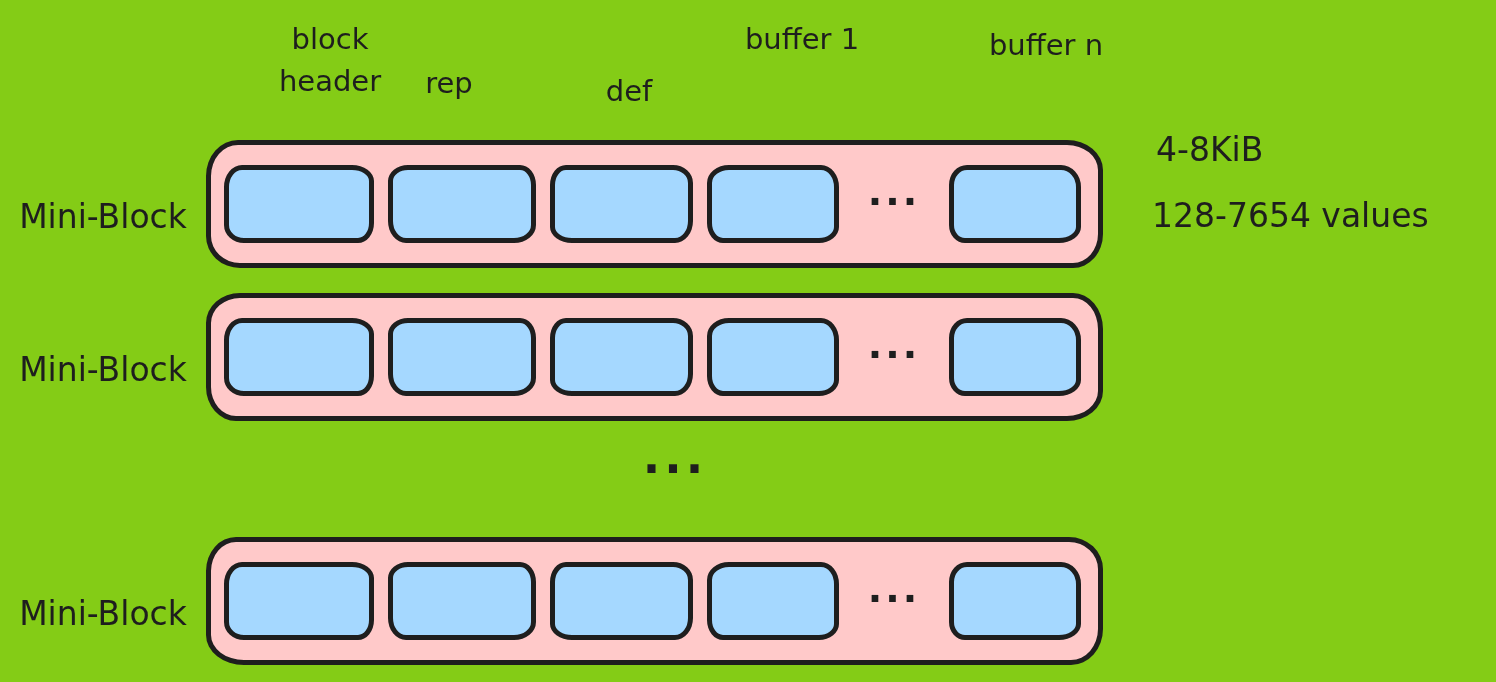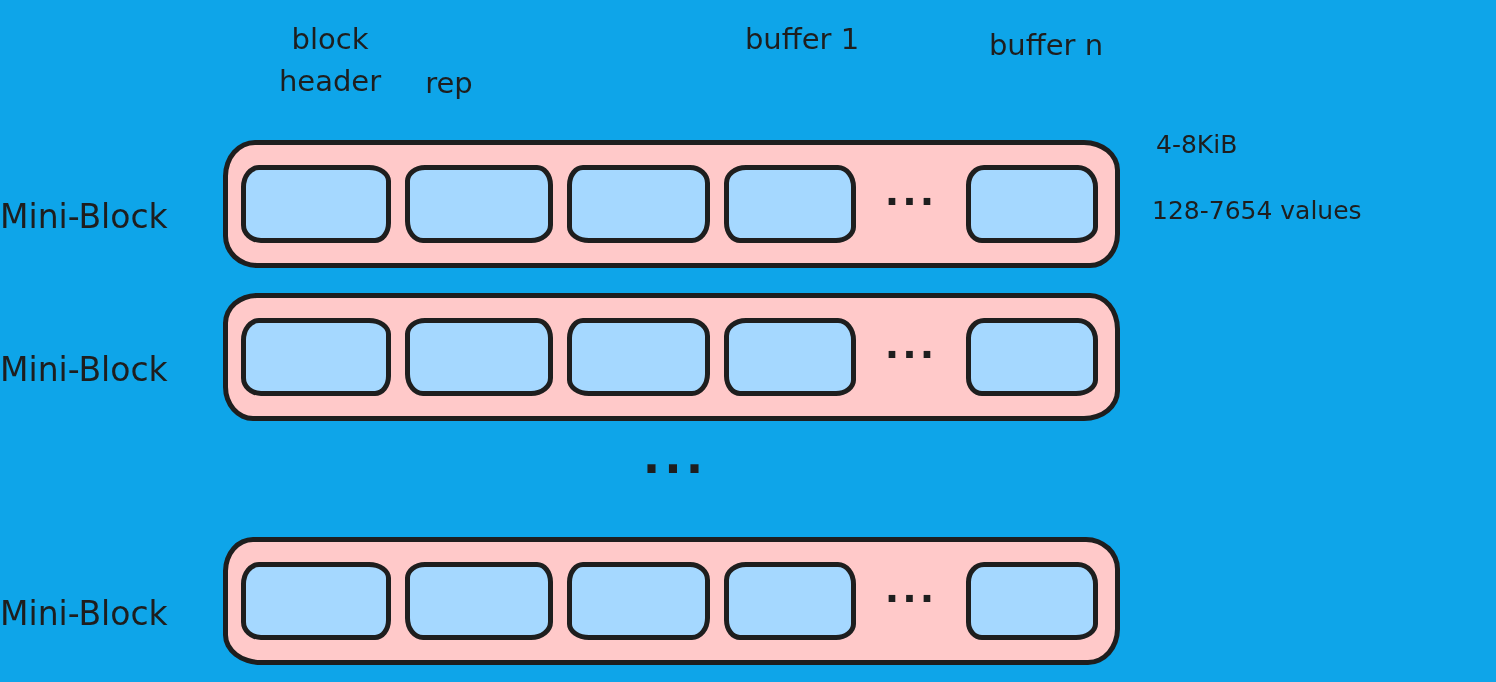--- a/index.html
+++ b/index.html
@@ -4,21 +4,21 @@
 <style>
   html, body {
     margin: 0;
     padding: 0;
     background: #ffffff;
   }
   .canvas {
     position: relative;
     width: 1496px;
     height: 682px;
-    background: #0ea5e9;
+    background: #84cc16;
     font-family: "DejaVu Sans", "Liberation Sans", sans-serif;
     color: #1e1e1e;
     overflow: hidden;
   }
 
   
   .col-label {
     position: absolute;
     text-align: center;
     font-size: 29px;
@@ -37,21 +37,22 @@
     position: absolute;
     left: 0;
     display: flex;
     align-items: center;
   }
   .row-1 { top: 140px; }
   .row-2 { top: 293px; }
   .row-3 { top: 537px; }
 
   .row-label {
-    width: 223px;
+    width: 206px;
+    text-align: center;
     font-size: 33px;
     color: #1e1e1e;
     flex: 0 0 auto;
     margin-top: 24px;
   }
 
   .mini-block {
     box-sizing: border-box;
     width: 897px;
     height: 128px;
@@ -101,34 +102,35 @@
     font-size: 46px;
     font-weight: bold;
     letter-spacing: 4px;
     color: #1e1e1e;
     user-select: none;
   }
 
   
   .annotation {
     position: absolute;
-    font-size: 25px;
+    font-size: 33px;
     color: #1e1e1e;
     white-space: nowrap;
   }
   .annotation-size   { left: 1156px; top: 130px; }
   .annotation-values { left: 1152px; top: 196px; }
 </style>
 </head>
 <body>
 
 <div class="canvas">
 
   <div class="col-label col-1">block header</div>
   <div class="col-label col-2">rep</div>
+  <div class="col-label col-3">def</div>
   <div class="col-label col-4">buffer 1</div>
   <div class="col-label col-5">buffer n</div>
 
   <div class="row row-1">
     <div class="row-label">Mini-Block</div>
     <div class="mini-block">
       <div class="cell cell-1"></div>
       <div class="cell cell-2"></div>
       <div class="cell cell-3"></div>
       <div class="cell cell-4"></div>

